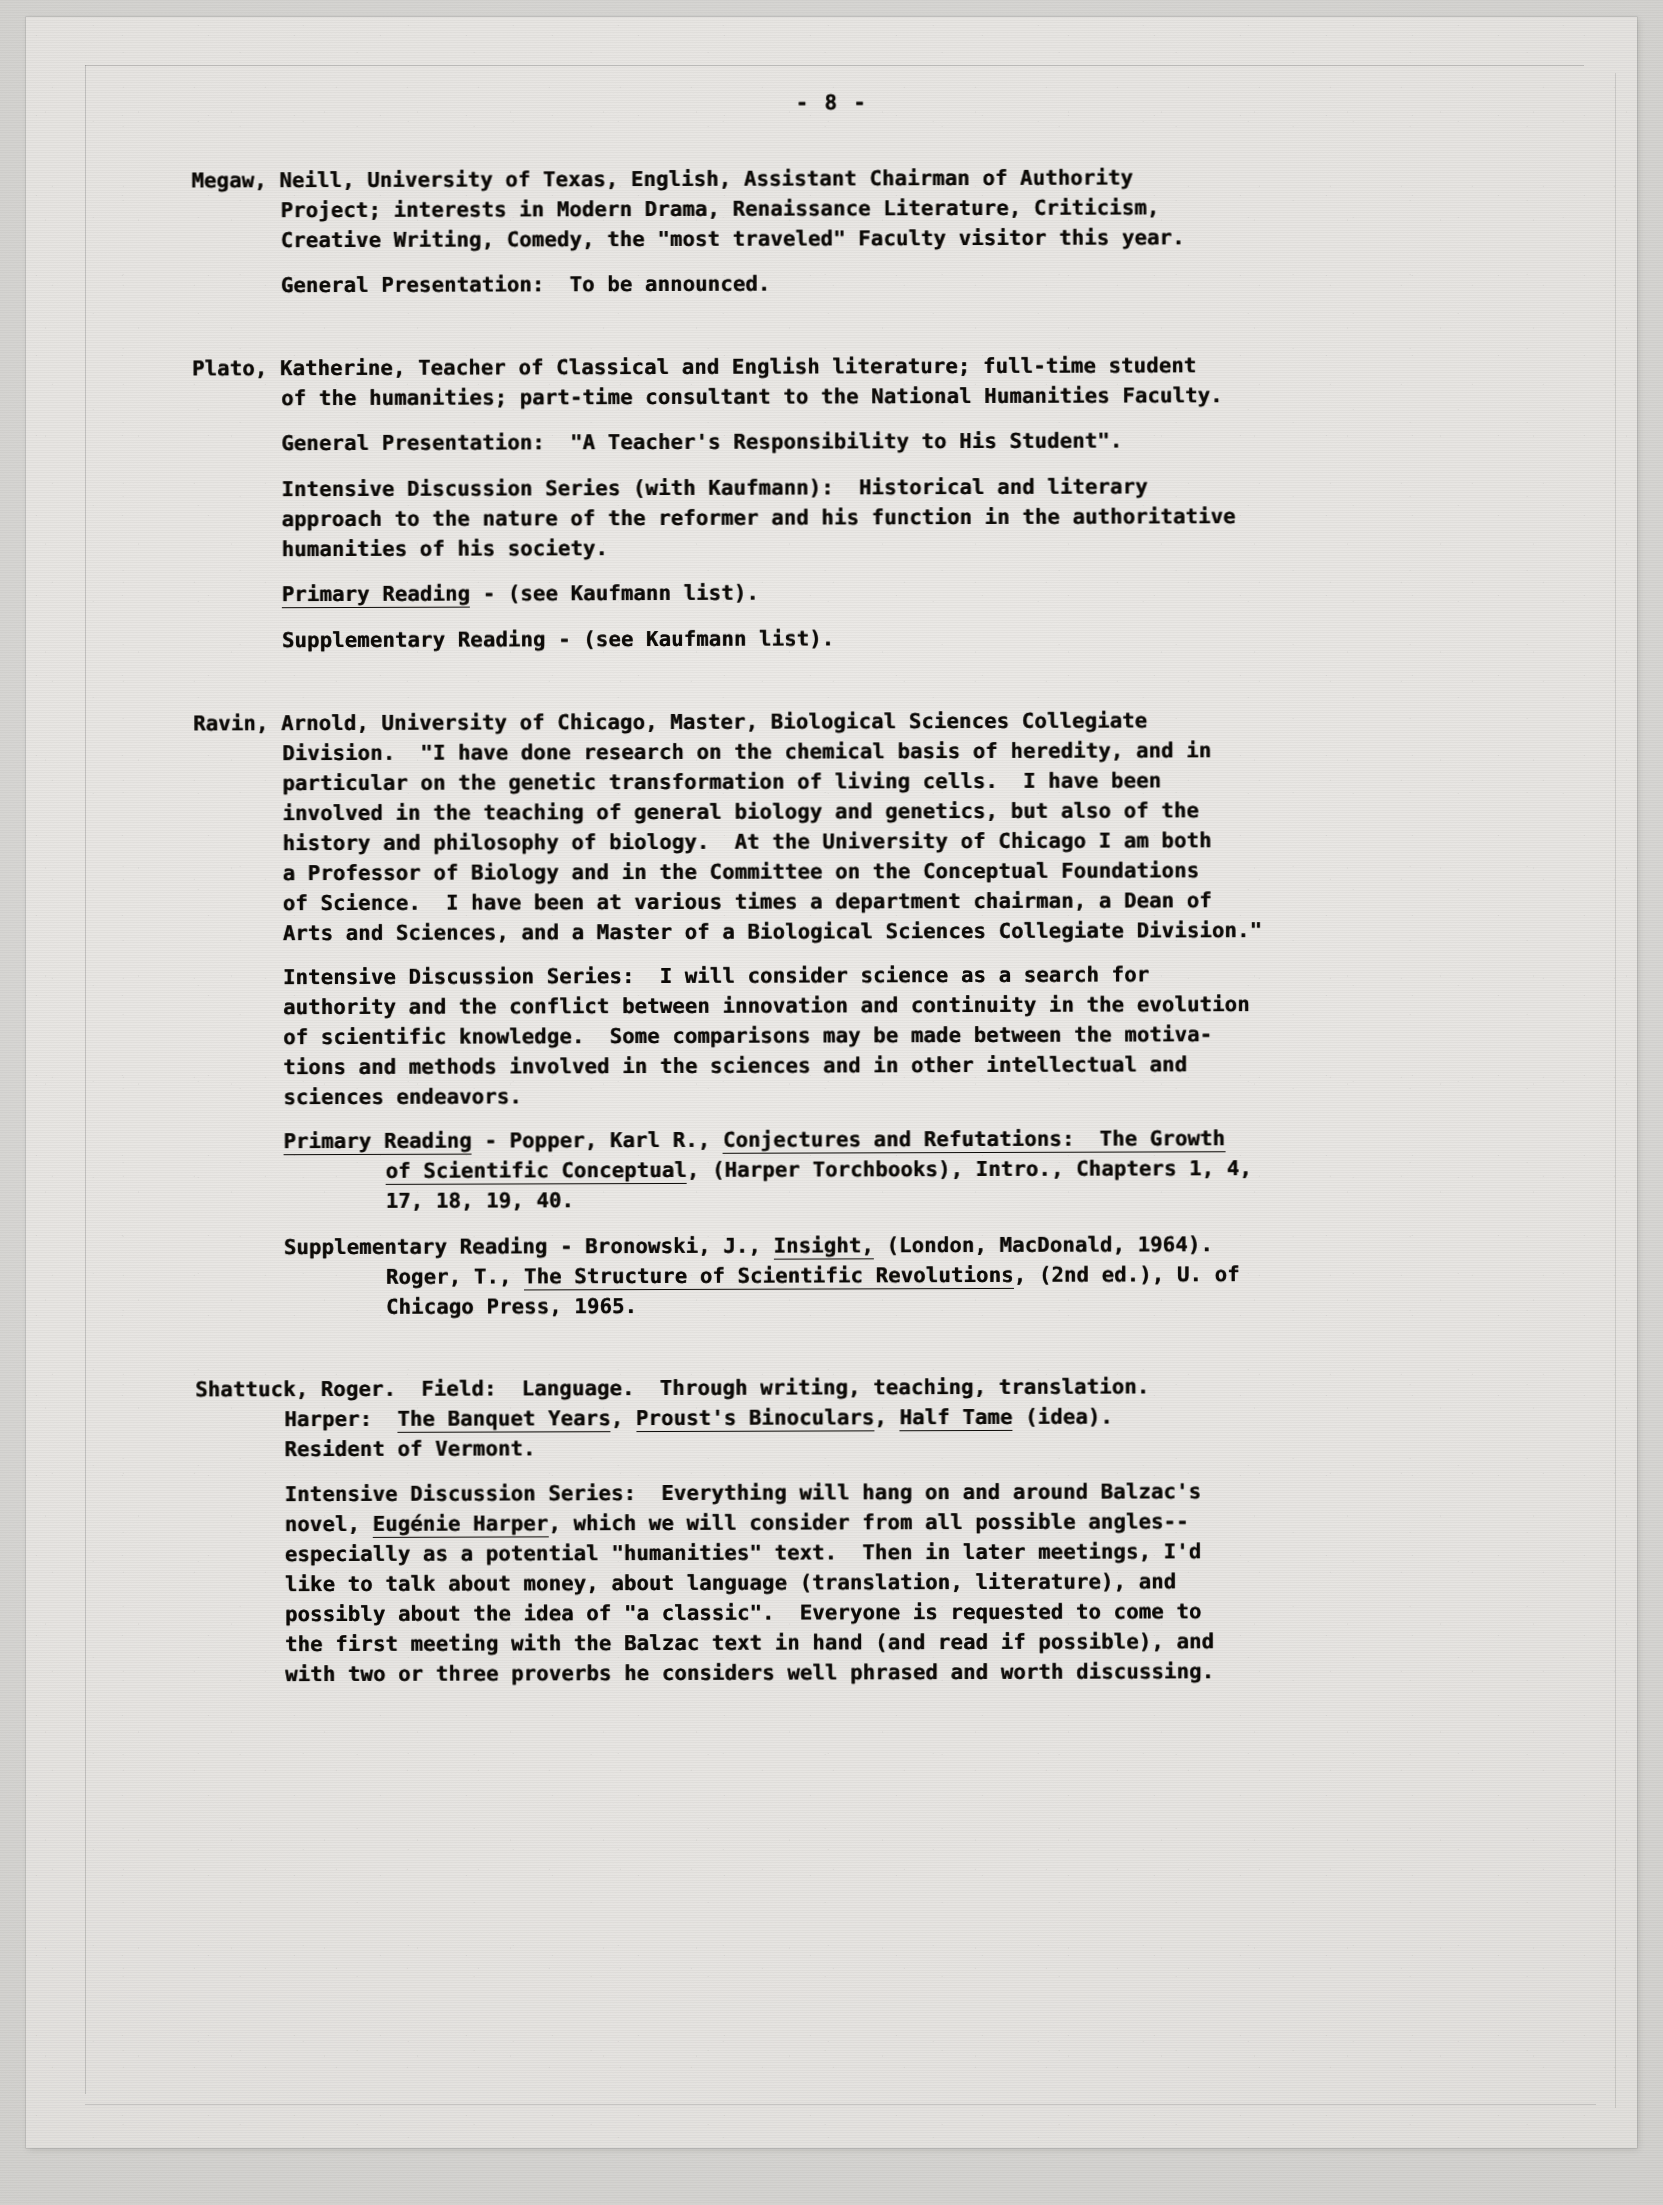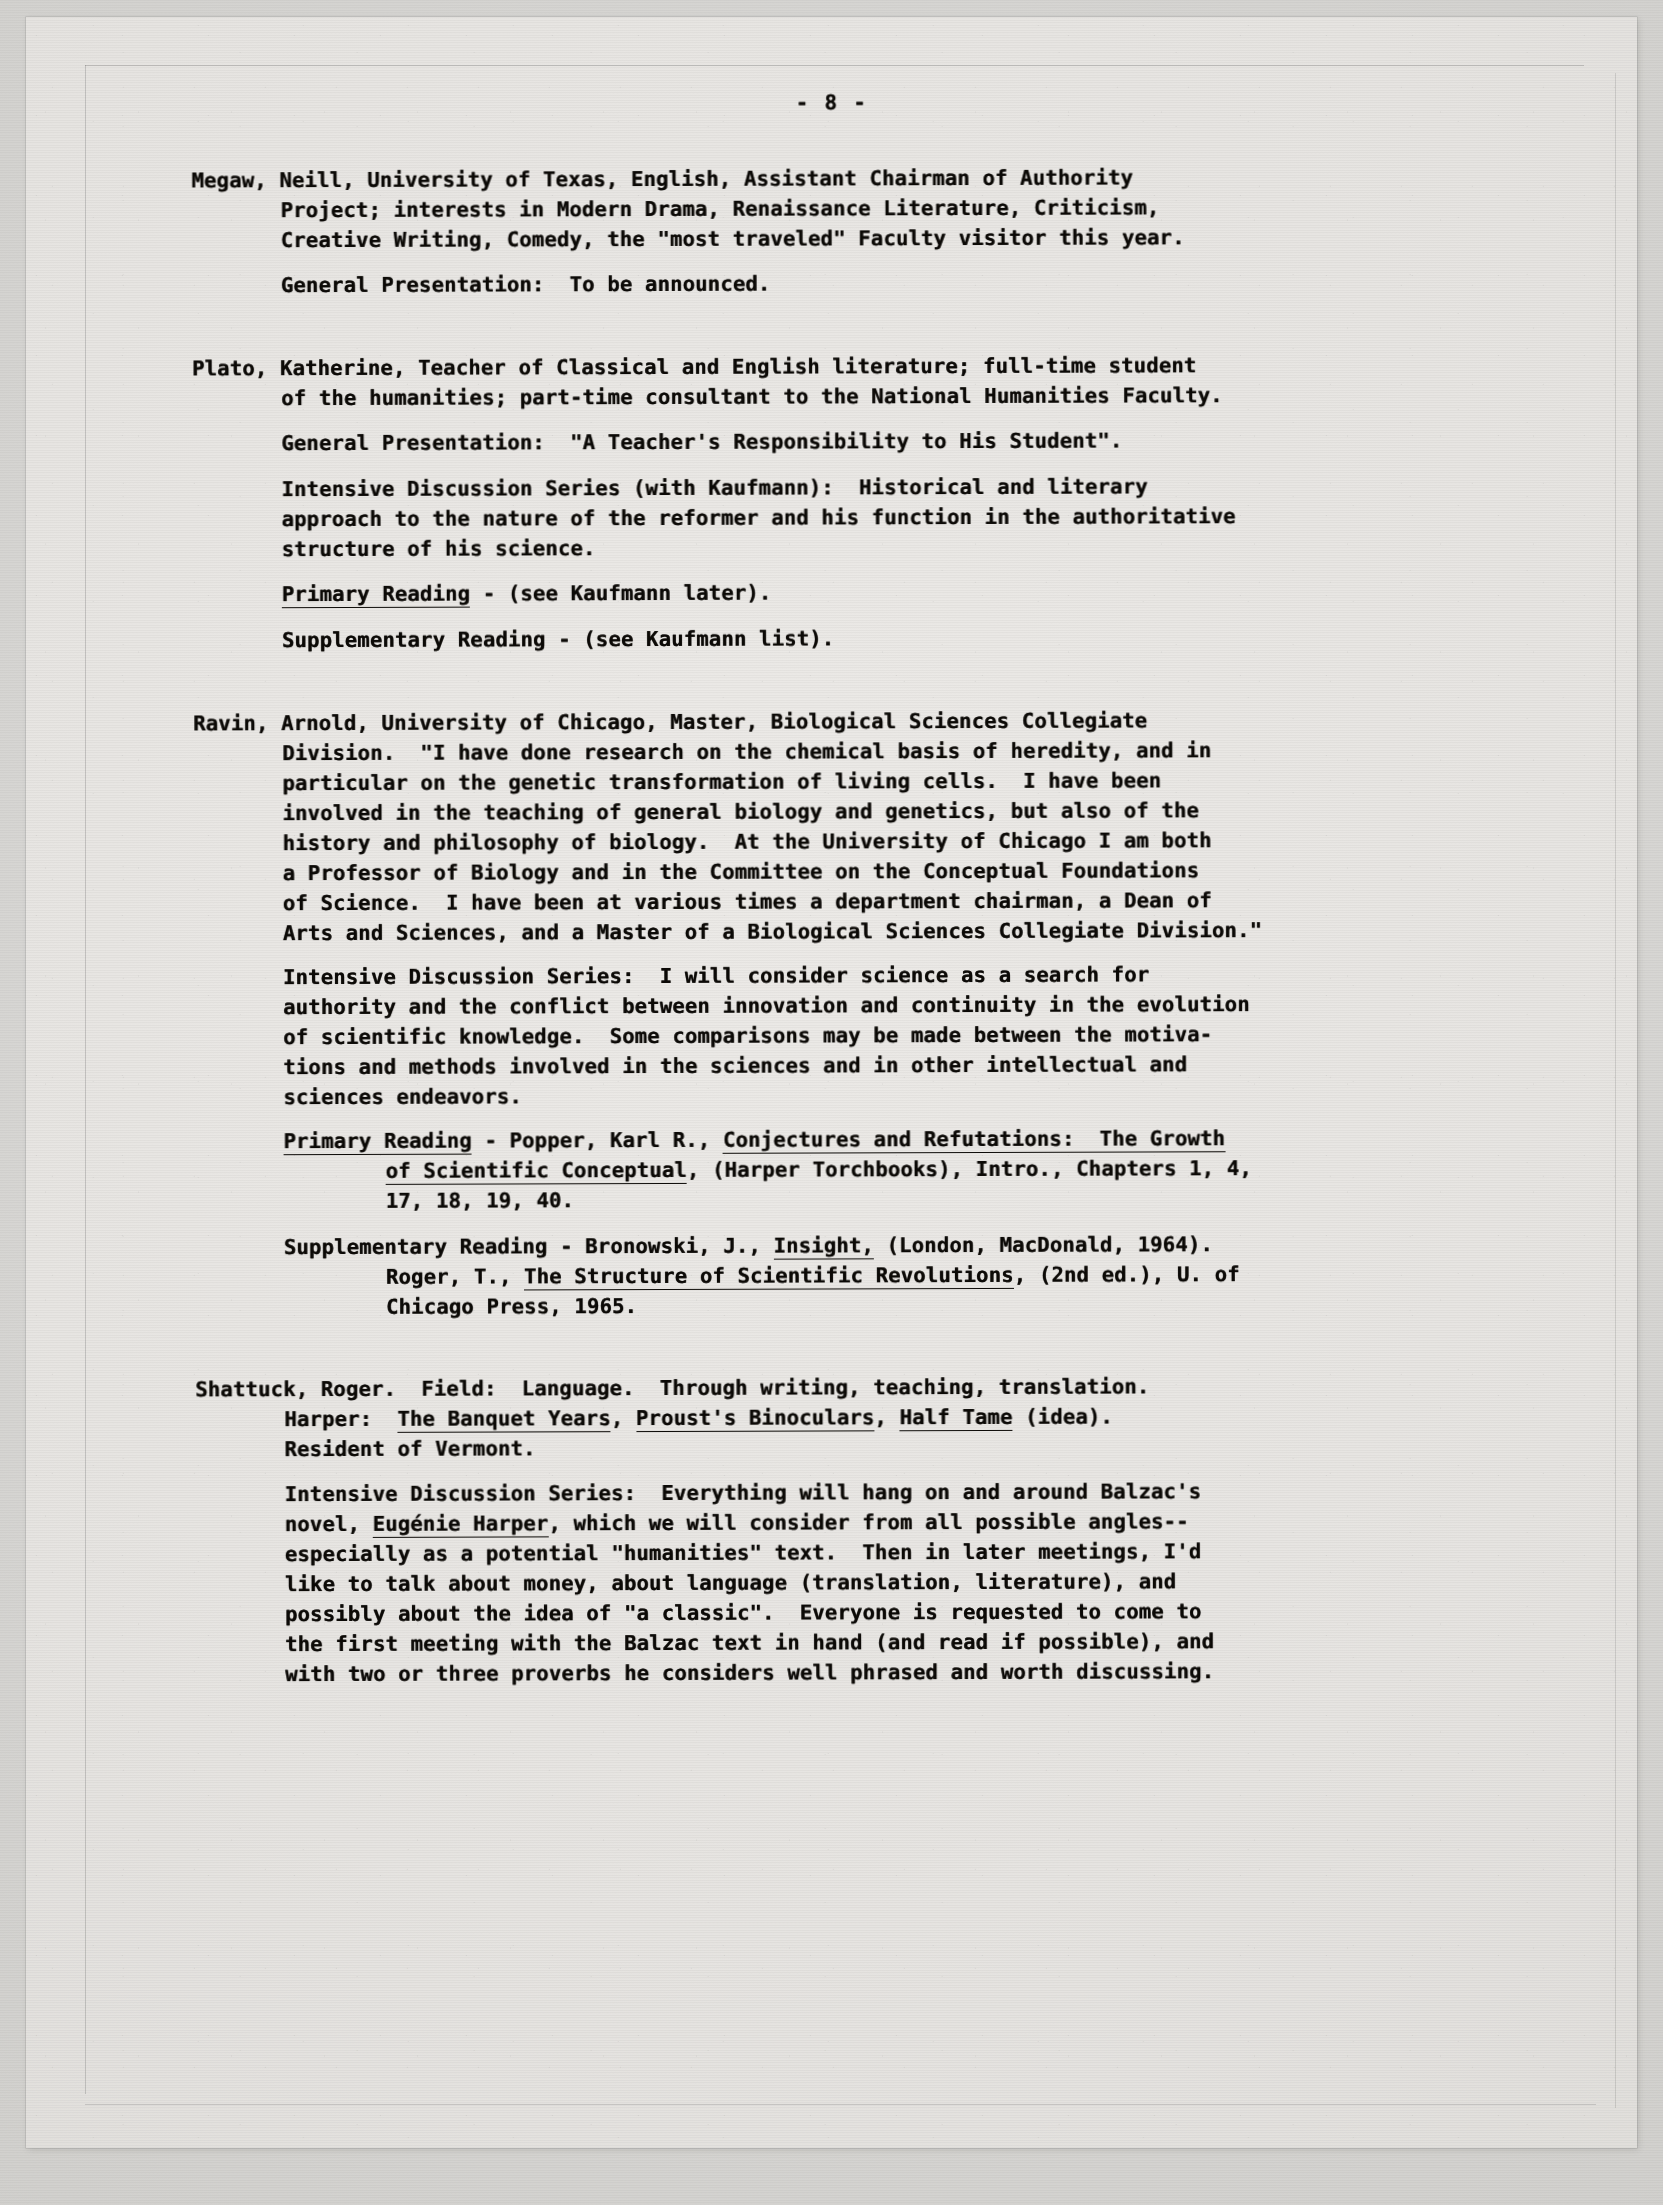--- a/index.html
+++ b/index.html
@@ -197,24 +197,24 @@
             <div style="position: absolute; top: 0px; left: 0px; width: 1611px;">
               <div class="para ind0"><span>Plato, Katherine, Teacher of Classical and English literature; full-time student</span></div>
               <div class="para ind1"><span>of the humanities; part-time consultant to the National Humanities Faculty.</span></div>
             </div>
             <div style="position: absolute; top: 75px; left: 0px; width: 1611px;">
               <div class="para ind1"><span>General Presentation:  "A Teacher's Responsibility to His Student".</span></div>
             </div>
             <div style="position: absolute; top: 121px; left: 0px; width: 1611px;">
               <div class="para ind1"><span>Intensive Discussion Series (with Kaufmann):  Historical and literary</span></div>
               <div class="para ind1"><span>approach to the nature of the reformer and his function in the authoritative</span></div>
-              <div class="para ind1"><span>structure of his science.</span></div>
+              <div class="para ind1"><span>humanities of his society.</span></div>
             </div>
             <div style="position: absolute; top: 226px; left: 0px; width: 1611px;">
-              <div class="para ind1"><u class="ul">Primary Reading</u><span> - (see Kaufmann later).</span></div>
+              <div class="para ind1"><u class="ul">Primary Reading</u><span> - (see Kaufmann list).</span></div>
             </div>
             <div style="position: absolute; top: 272px; left: 0px; width: 1611px;">
               <div class="para ind1"><span>Supplementary Reading - (see Kaufmann list).</span></div>
             </div>
           </div>
           <div class="entry" style="top: 692px; height: 613px;">
             <div style="position: absolute; top: 0px; left: 0px; width: 1611px;">
               <div class="para ind0"><span>Ravin, Arnold, University of Chicago, Master, Biological Sciences Collegiate</span></div>
               <div class="para ind1"><span>Division.  "I have done research on the chemical basis of heredity, and in</span></div>
               <div class="para ind1"><span>particular on the genetic transformation of living cells.  I have been</span></div>

